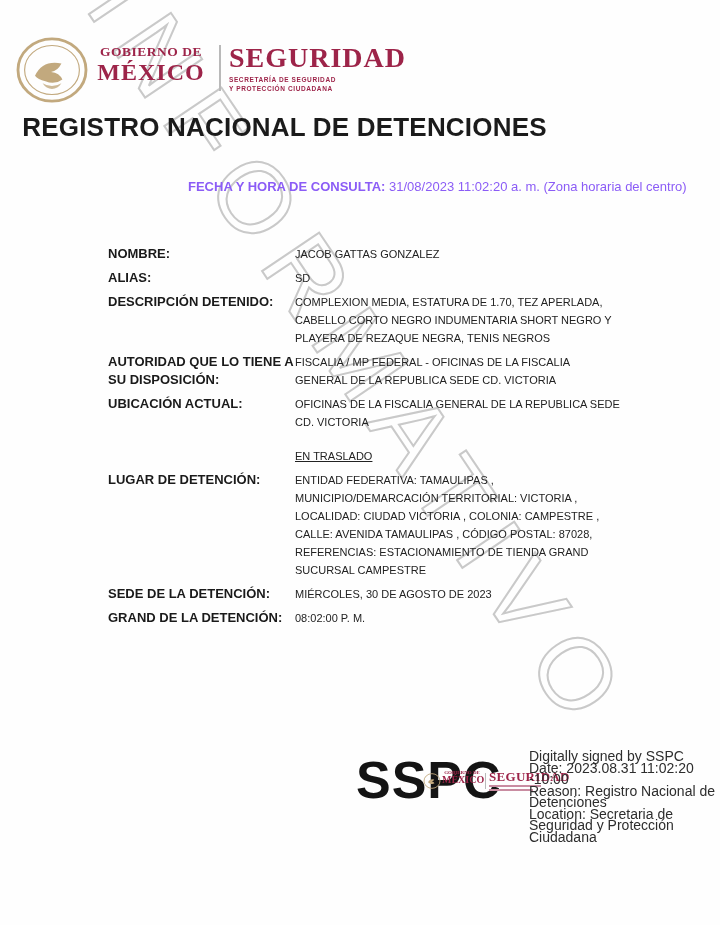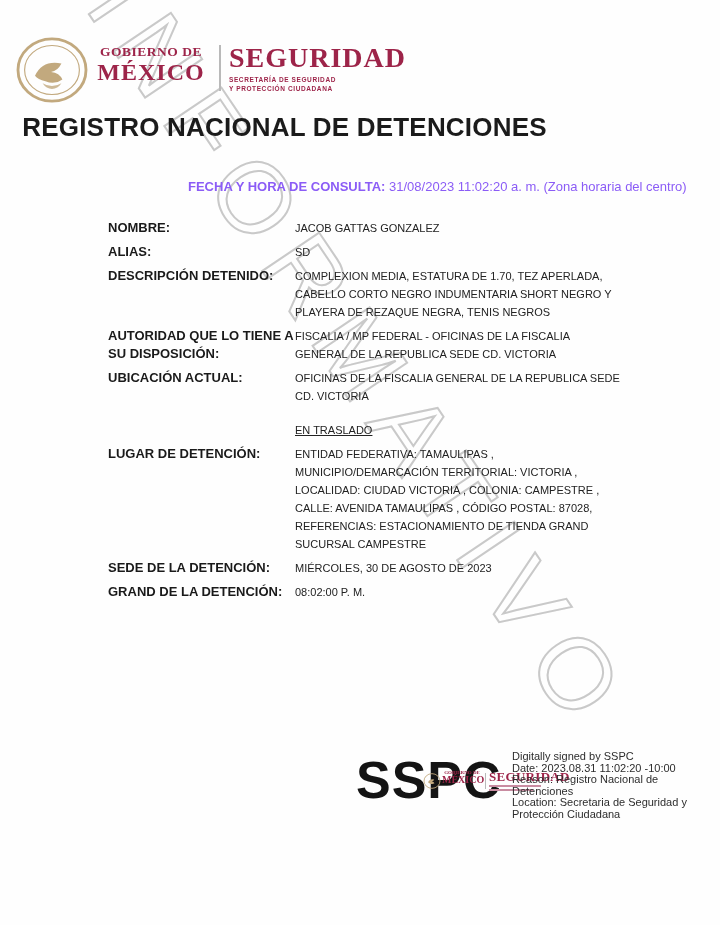--- a/index.html
+++ b/index.html
@@ -48,21 +48,21 @@
     line-height: 1.35; color: #9d2449; }
 
   
   .doc-title { position: absolute; top: 112px; left: 0; width: 569px; text-align: center;
     font-size: 26px; font-weight: bold; color: #1b1b1b; letter-spacing: 0.2px; }
   .consulta { position: absolute; top: 179px; left: 188px; font-size: 13px; color: #8b5cf6;
     white-space: nowrap; }
   .consulta-label { font-weight: bold; }
 
   
-  .fields { position: absolute; top: 219px; left: 108px; width: 514px; }
+  .fields { position: absolute; top: 245px; left: 108px; width: 514px; }
   .field-row { display: grid; grid-template-columns: 187px 327px; margin-bottom: 6px; }
   .field-label { font-size: 13px; font-weight: bold; color: #1a1a1a; line-height: 18px; }
   .field-value { font-size: 11px; color: #222; line-height: 18px; }
   .value-para2 { margin-top: 16px; text-decoration: underline; }
 
   
   .sspc-text { position: absolute; top: 754px; left: 356px; font-size: 52px; font-weight: bold;
     color: #141414; letter-spacing: 1px; line-height: 1; }
   .mini-logo { position: absolute; top: 770px; left: 423px; display: flex; align-items: flex-start; }
   .mini-eagle { width: 18px; height: 16px; margin-top: 3px; }
@@ -70,22 +70,22 @@
     color: #9d2449; width: 40px; }
   .mini-gob-line1 { font-size: 5px; font-weight: bold; }
   .mini-gob-line2 { font-size: 10px; font-weight: bold; line-height: 1; }
   .mini-divider { width: 1px; height: 16px; background: #b9b9b9; margin: 3px 3px 0 3px; }
   .mini-agency { color: #9d2449; }
   .mini-agency-name { font-family: "Liberation Serif", serif; font-size: 13px; font-weight: bold;
     line-height: 1; letter-spacing: 0.3px; }
   .mini-sub-bar { height: 2px; background: #c98ca1; margin-top: 2px; width: 52px; }
   .mini-sub-bar.short { width: 44px; }
 
-  .signature-details { position: absolute; top: 751px; left: 512px; width: 186px;
-    font-size: 11px; line-height: 11.5px; color: #2d2d2d; }
+  .signature-details { position: absolute; top: 751px; left: 529px; width: 186px;
+    font-size: 14px; line-height: 11.5px; color: #2d2d2d; }
 </style>
 </head>
 <body>
 
 <div class="page">
 
   <div class="watermark">INFORMATIVO</div>
 
   <div class="content">
 

